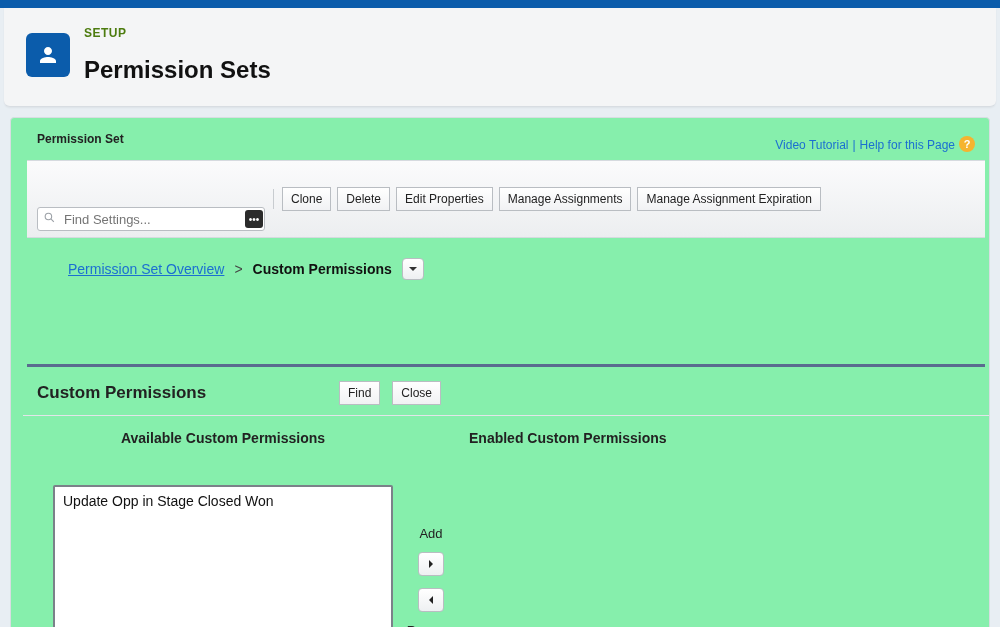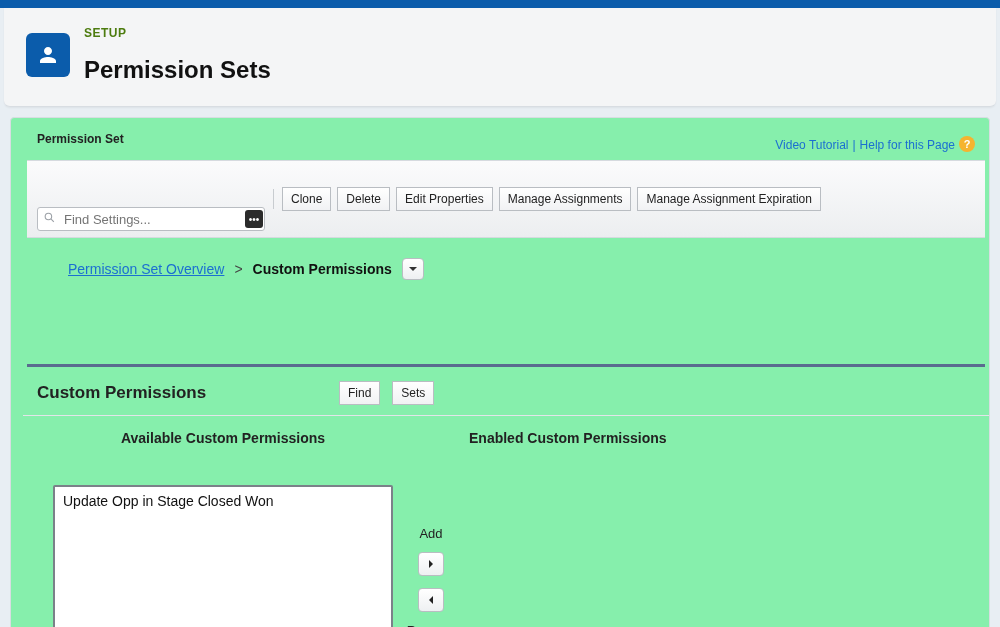--- a/index.html
+++ b/index.html
@@ -293,21 +293,21 @@
           <path d="M1 3 L5 7 L9 3 Z" fill="#333"></path>
         </svg>
     </span>
   </div>
 
   <div class="section-divider"></div>
 
   <div class="section-head">
     <div class="section-title">Custom Permissions</div>
     <button class="btn">Find</button>
-    <button class="btn">Sets</button>
+    <button class="btn">Close</button>
   </div>
 
   <div class="body-area">
     <div class="picklist">
       <div class="picklist-label">Available Custom Permissions</div>
       <div class="listbox" id="available-list">
           <div class="opt">Update Opp in Stage Closed Won</div>
         </div>
     </div>
 

